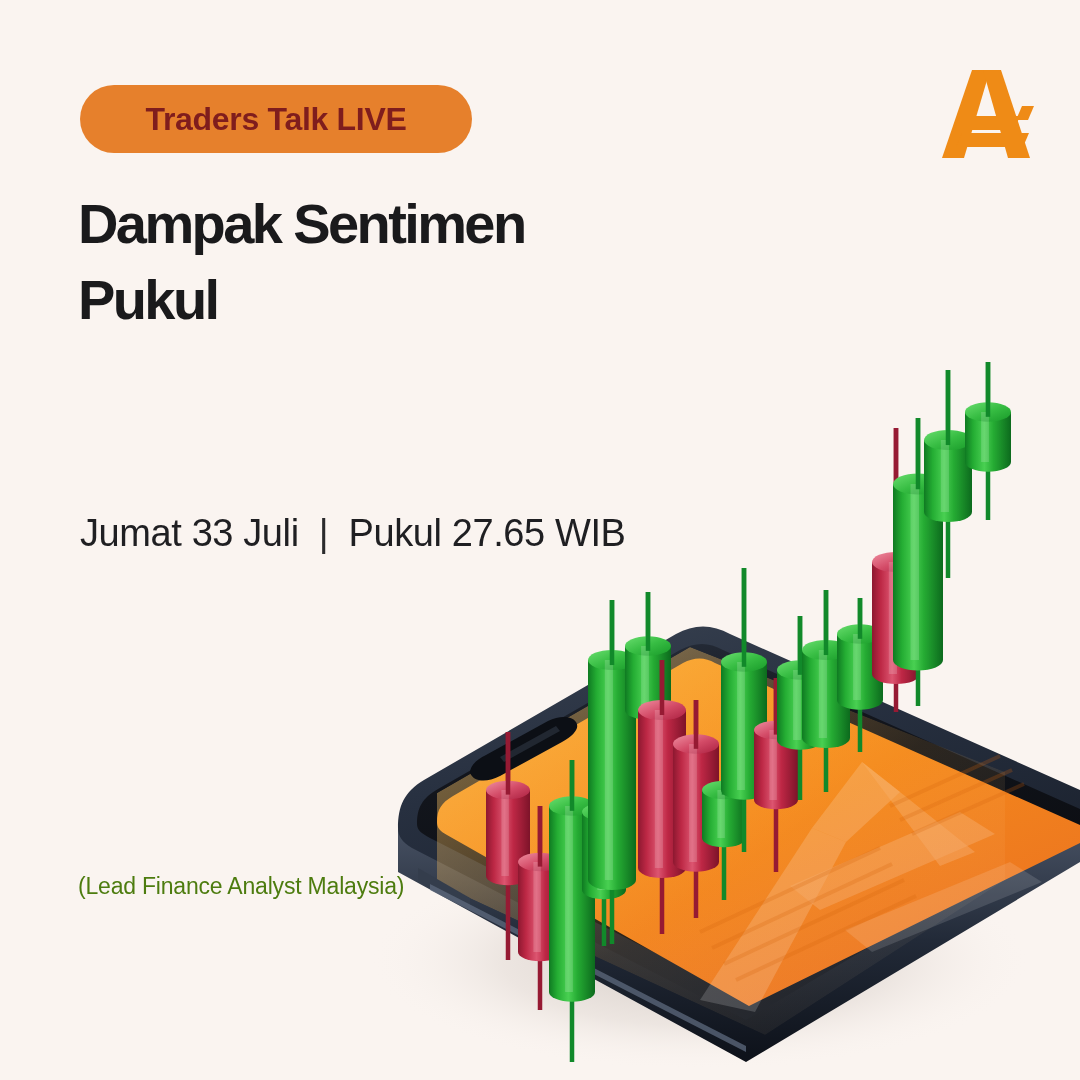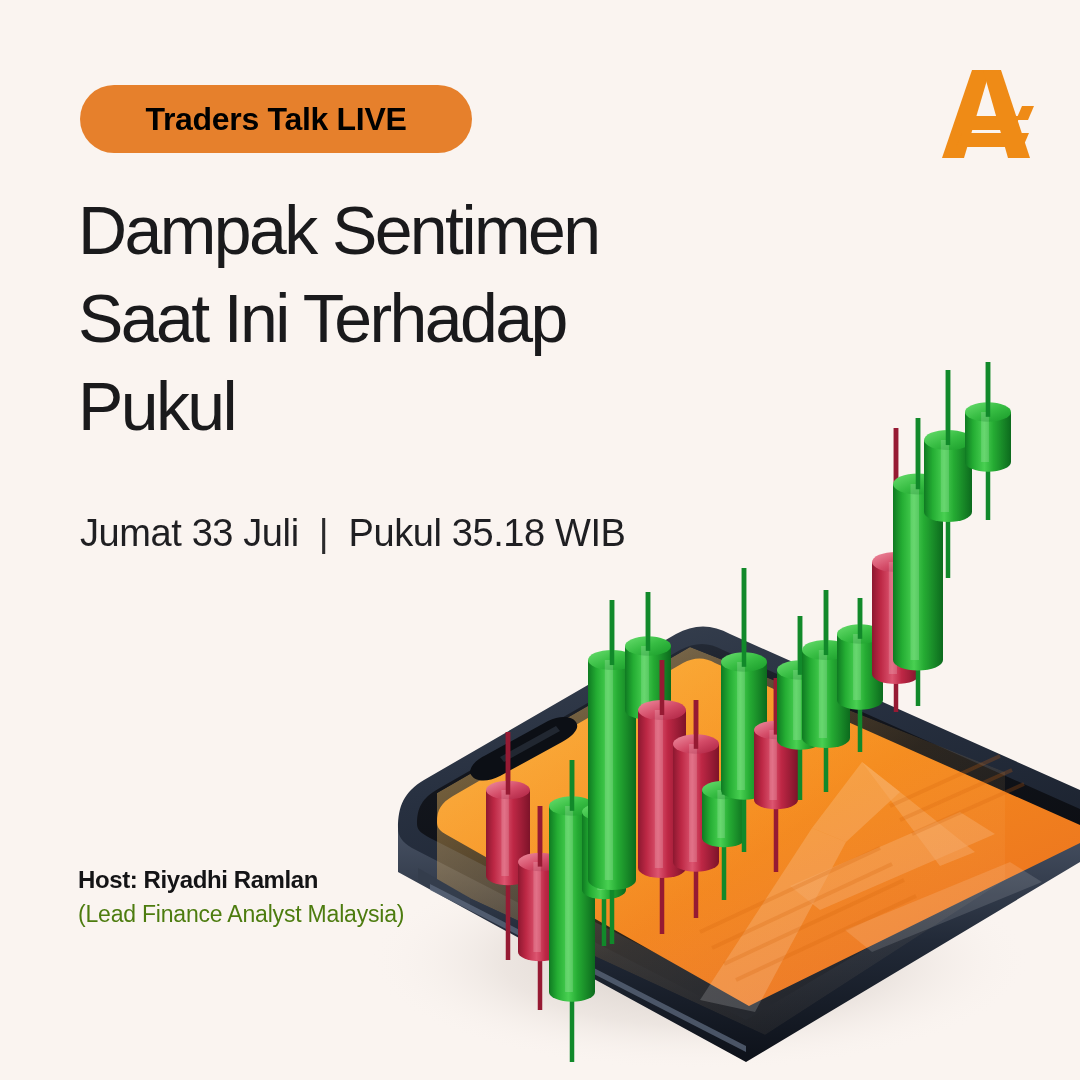--- a/index.html
+++ b/index.html
@@ -17,32 +17,32 @@
 
   
   #badge {
     position:absolute; left:80px; top:85px;
     width:392px; height:68px;
     background:#e6802c;
     border-radius:34px;
     display:flex; align-items:center; justify-content:center;
   }
   #badge-label {
-    color:#000000; font-size:32px; font-weight:bold;
+    color:#7f1d1d; font-size:32px; font-weight:bold;
     letter-spacing:-0.3px;
   }
 
   
   #logo { position:absolute; right:38px; top:58px; width:108px; height:110px; }
 
   
   #headline {
     position:absolute; left:78px; top:196px; width:740px;
     color:#1a1a1c;
-    font-size:68px; font-weight:normal; line-height:1.0;
+    font-size:56px; font-weight:bold; line-height:1.0;
     letter-spacing:-2.6px;
   }
   #headline .hl-line { display:block; white-space:nowrap; margin-bottom:20px; }
 
   
   #dateline {
     position:absolute; left:80px; top:512px;
     color:#1f1f22; font-size:38px; font-weight:normal;
     letter-spacing:-0.4px; white-space:nowrap;
   }
@@ -375,30 +375,28 @@
       <path d="M8,100 L38,12 L56,12 L30,100 Z"></path>
       <path d="M49,12 L67,12 L96,100 L74,100 Z"></path>
       <path d="M26,58 L86,58 L80,72 L20,72 Z"></path>
       <path d="M28,75 L95,75 L89,89 L22,89 Z"></path>
       <path d="M88,48 L100,48 L94,62 L82,62 Z"></path>
     </g>
   </svg>
 
   <h1 id="headline">
     <span class="hl-line">Dampak Sentimen</span>
-    <span class="hl-line">Saat Ini Terhadap</span>
     <span class="hl-line">Pukul</span>
   </h1>
 
   <div id="dateline">
     <span>Jumat 33 Juli</span>
     <span class="sep">|</span>
-    <span>Pukul 35.18 WIB</span>
+    <span>Pukul 27.65 WIB</span>
   </div>
 
   <div id="speakers">
     <div class="spk-block">
-      <div class="spk-name">Host: Riyadhi Ramlan</div>
       <div class="spk-role">(Lead Finance Analyst Malaysia)</div>
     </div>
   </div>
 
 </div>
 
 </body></html>

